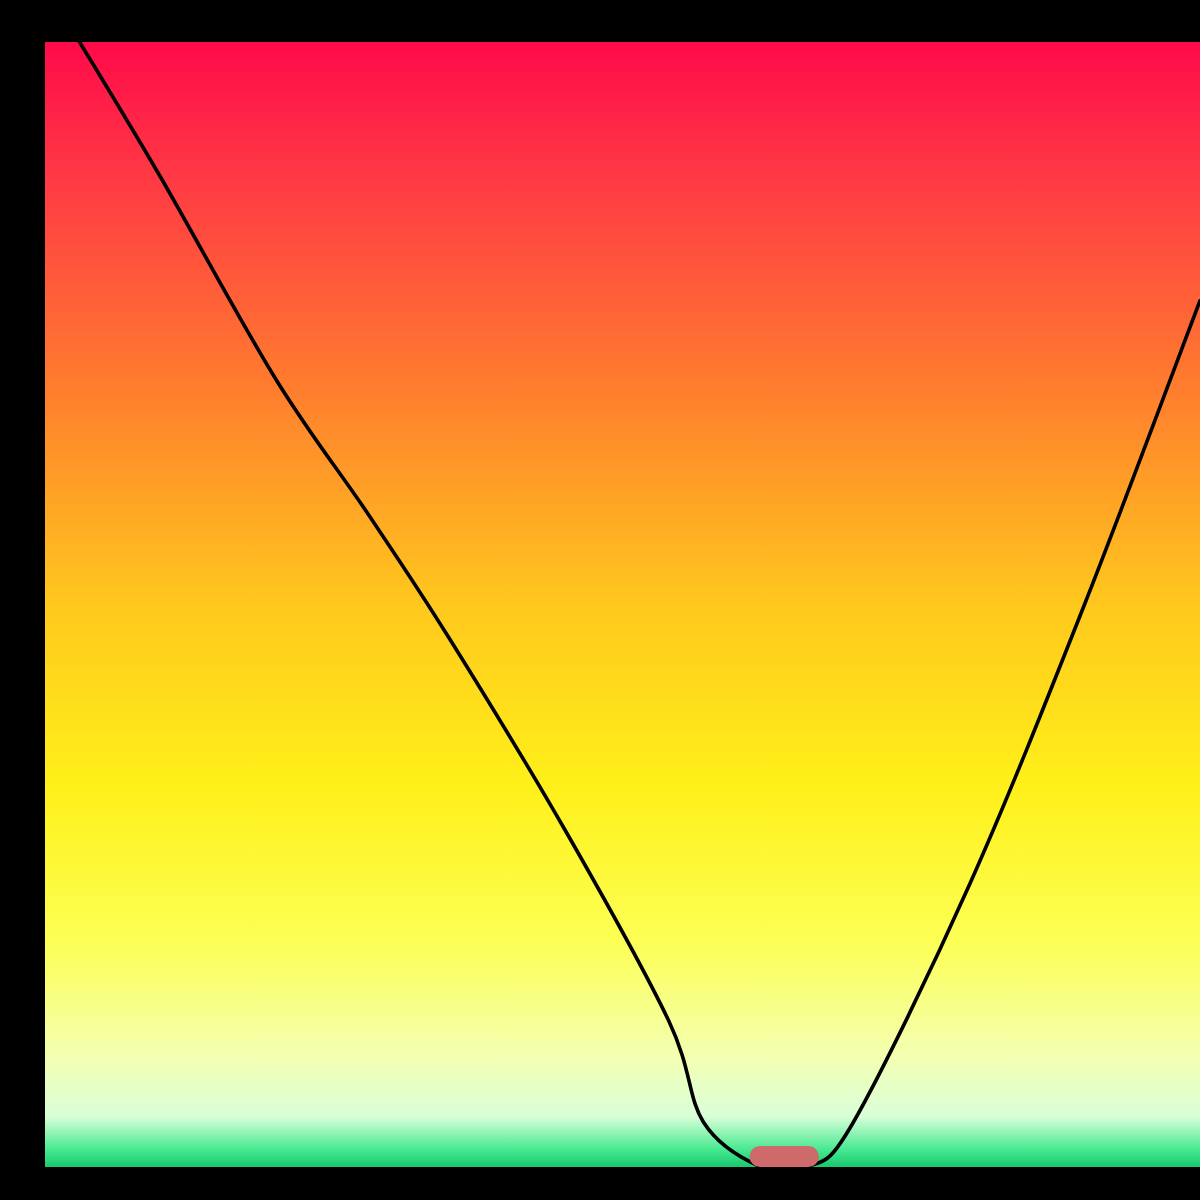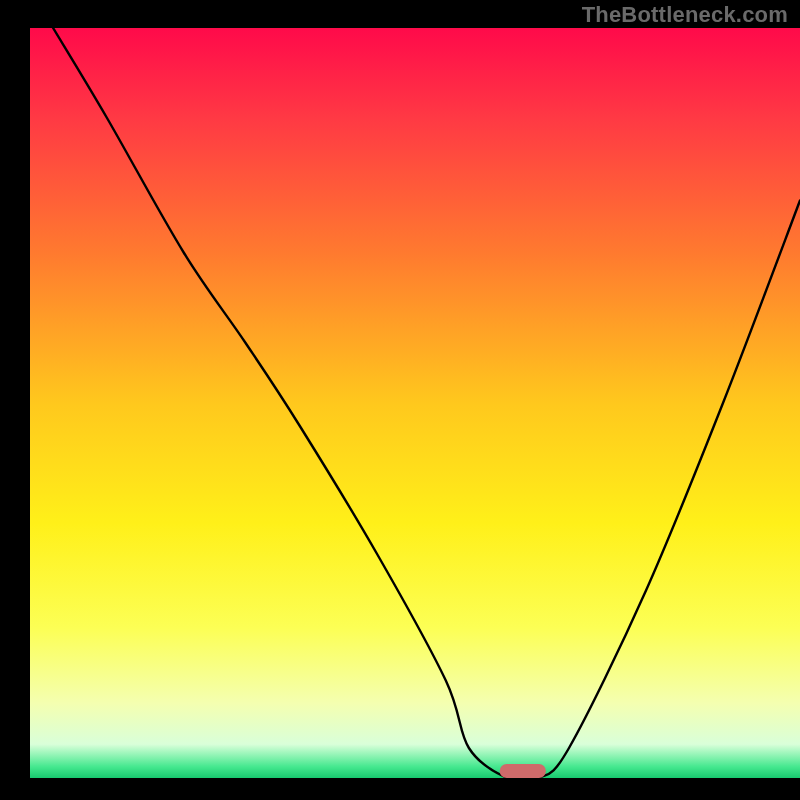--- a/index.html
+++ b/index.html
@@ -56,14 +56,13 @@
     </defs>
 
     <rect id="plot-bg" fill="url(#bg-grad)" x="30" y="28" width="770" height="750"></rect>
 
     <g clip-path="url(#plot-clip)">
       <path id="curve" fill="none" stroke="#000000" stroke-width="2.4" stroke-linecap="round" stroke-linejoin="round" d="M 53.099999999999994 28 C 62.08333333333333 43, 85.18333333333334 80.5, 107 118 C 128.81666666666666 155.5, 160.9 215.5, 184 253 C 207.1 290.5, 226.35000000000002 314.25000000000006, 245.60000000000002 343.00000000000006 C 264.85 371.75000000000006, 277.68333333333334 390.5, 299.5 425.5 C 321.31666666666666 460.5, 352.1166666666667 510.5, 376.5 553 C 400.8833333333333 595.5, 430.40000000000003 648, 445.8 680.5 C 461.2 713, 458.6333333333333 731.75, 468.9 748 C 479.16666666666663 764.25, 495.84999999999997 773, 507.4 778 C 518.95 783, 527.9333333333334 783, 538.2 778 C 548.4666666666667 773, 551.0333333333333 779.25, 569 748 C 586.9666666666667 716.75, 620.3333333333334 648, 646 590.5 C 671.6666666666666 533, 697.3333333333334 468, 723 403 C 748.6666666666666 338, 787.1666666666666 234.25, 800 200.5"></path>
       <rect id="marker" rx="7" ry="7" height="14" x="499.7" width="46.19999999999999" y="764" fill="#cf6a6a"></rect>
     </g>
   </svg>
 
-  <div class="watermark">TheBottleneck.com</div>
 </div>
 
 </body></html>

